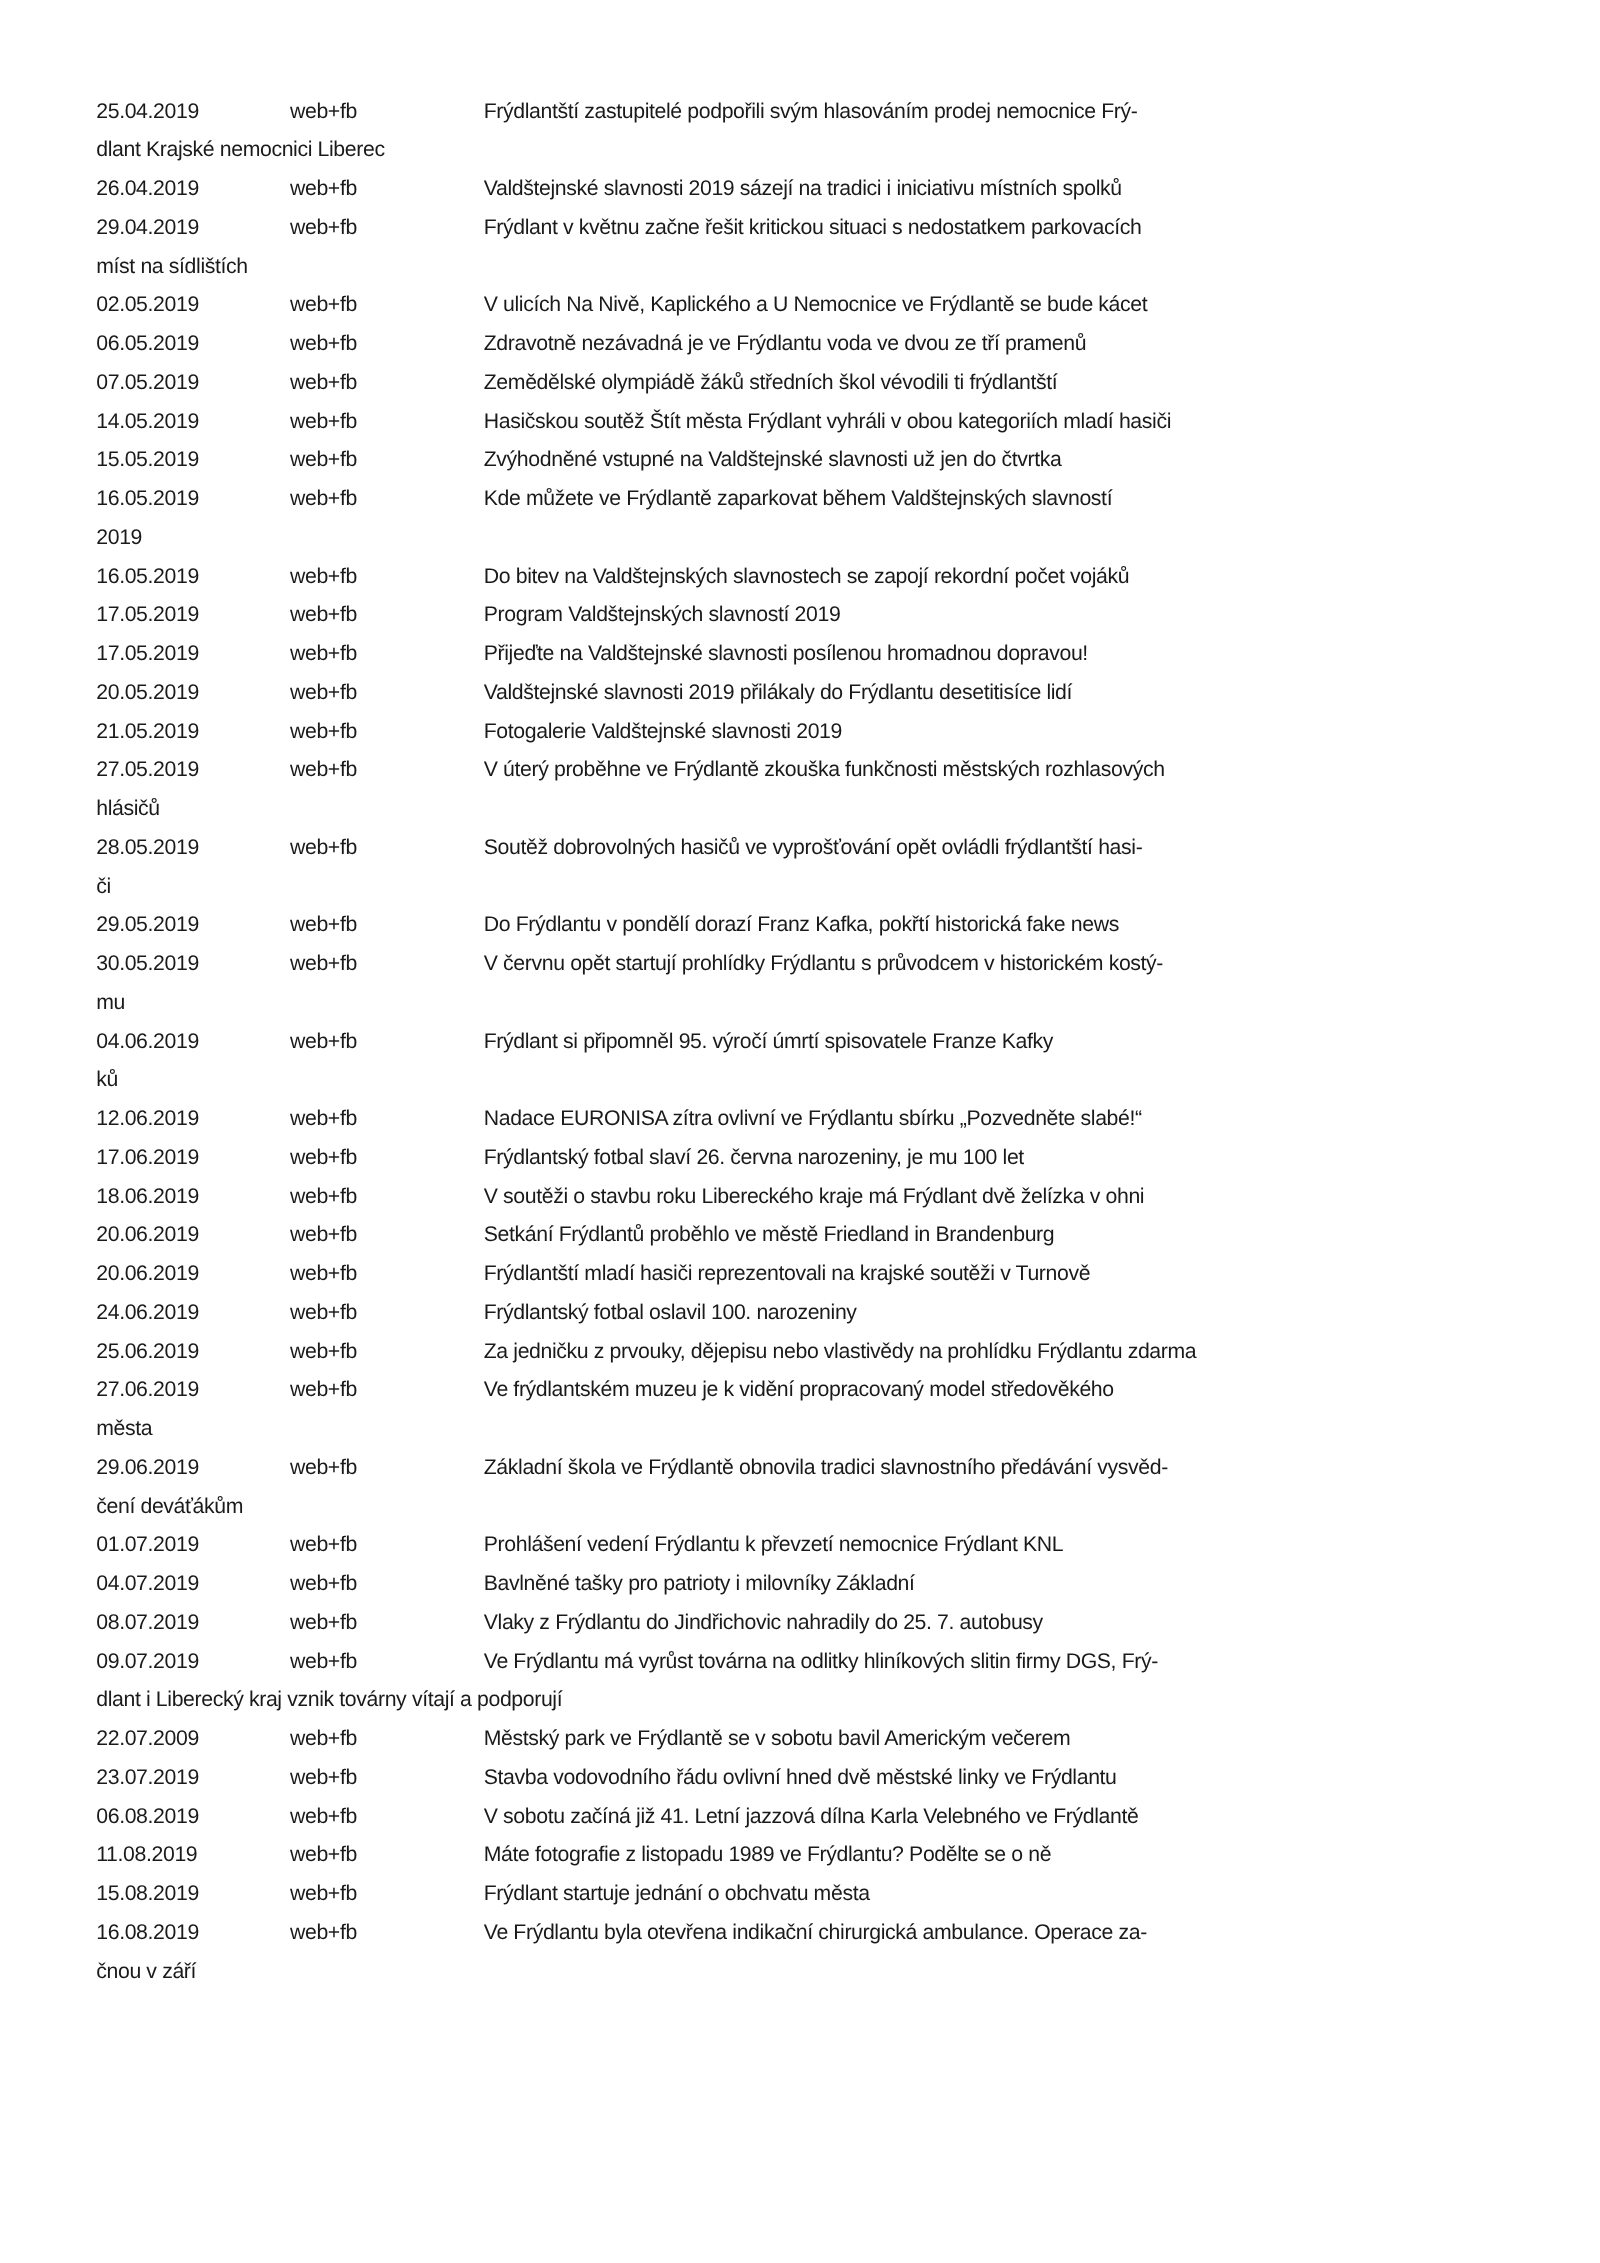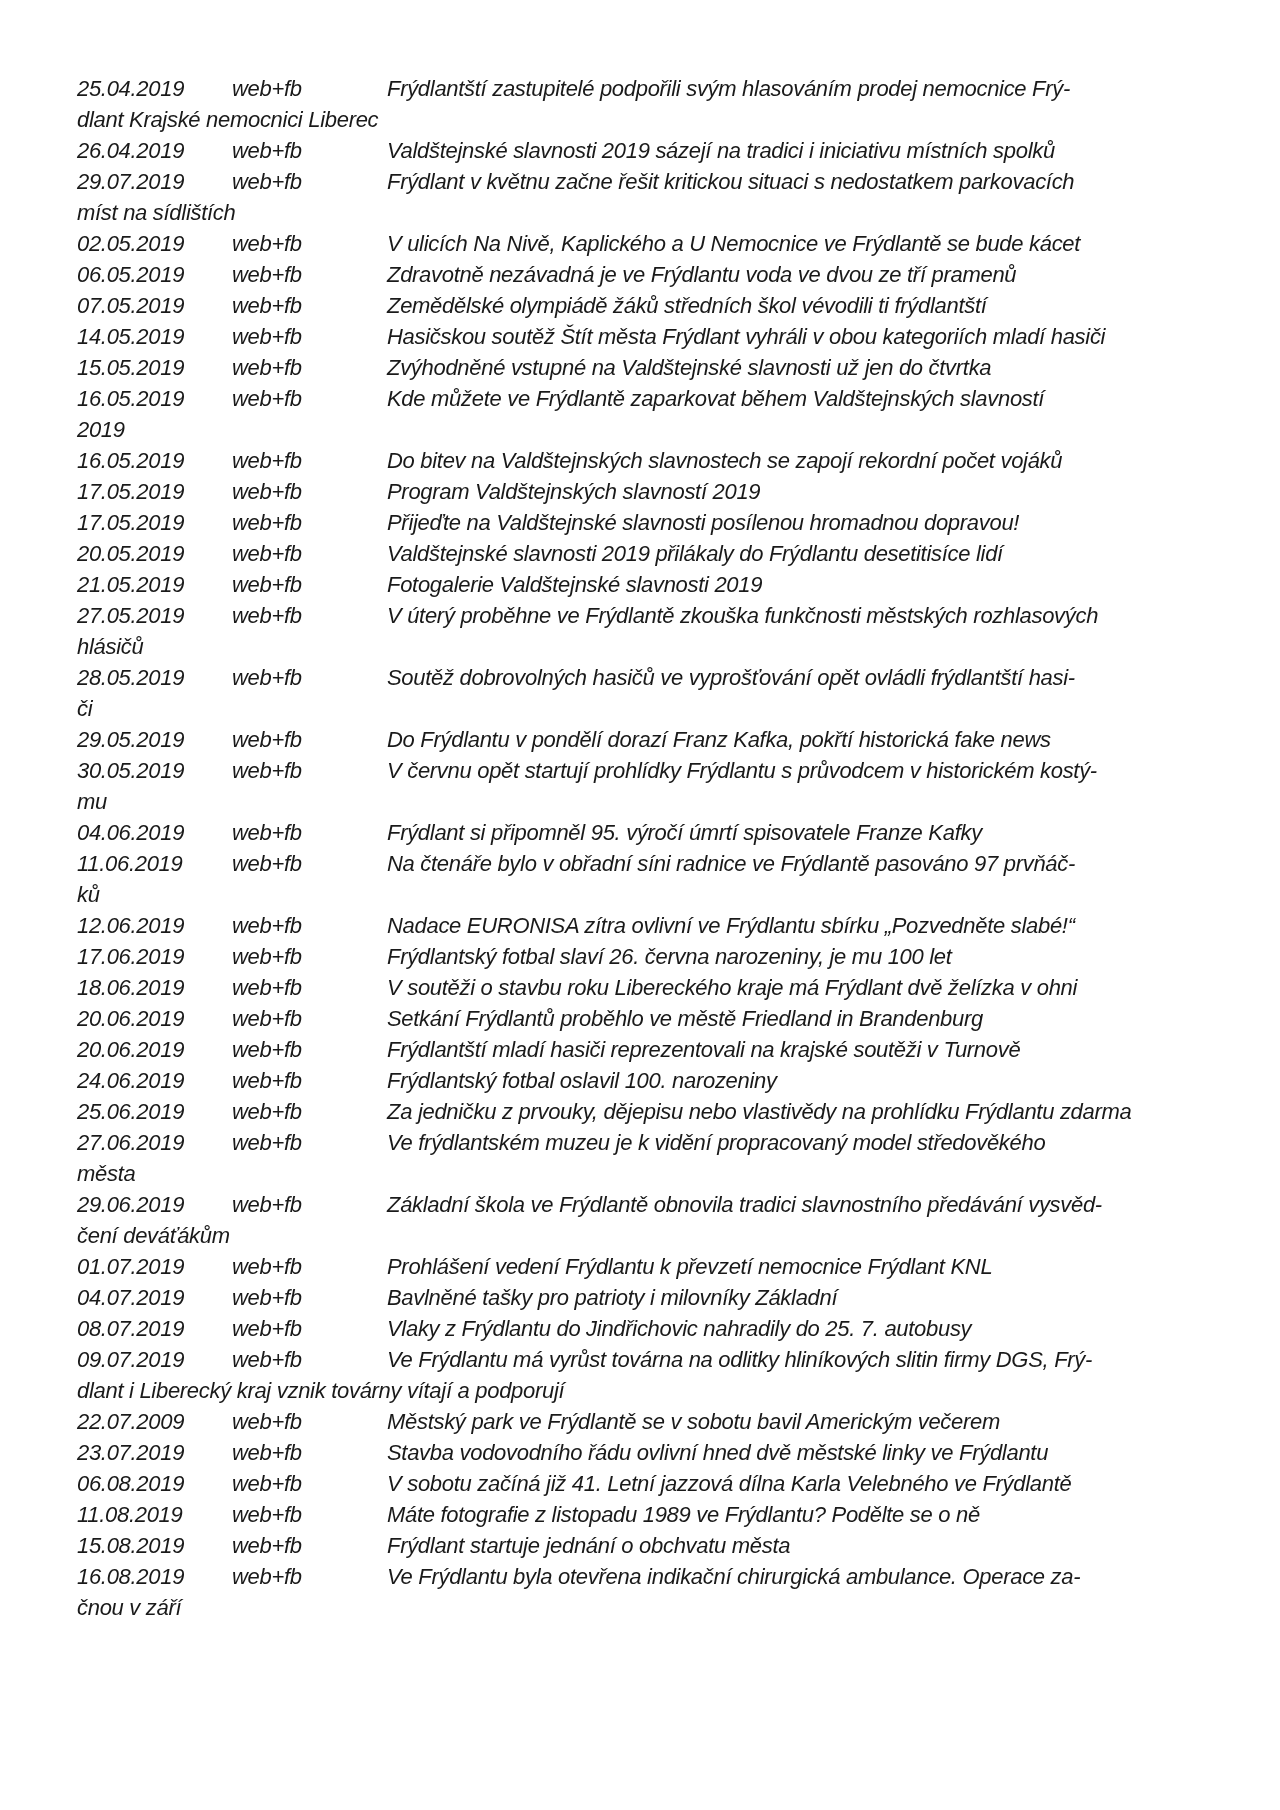--- a/index.html
+++ b/index.html
@@ -1,43 +1,42 @@
 <!DOCTYPE html>
 <html><head>
 <meta charset="utf-8">
 <style>
   html, body { margin: 0; padding: 0; background: #ffffff; }
   body { width: 1280px; height: 1810px; position: relative; overflow: hidden; }
   .page {
     position: absolute; left: 77px; top: 73px; width: 1130px;
     font-family: "Liberation Sans", sans-serif;
-    font-size: 22px; color: #1a1a1a; line-height: 31px;
+    font-size: 17px; color: #1a1a1a; line-height: 31px;
     letter-spacing: -0.3px;
-    font-style: italic;
   }
   .entry { margin: 0; }
   .line { white-space: nowrap; height: 31px; }
   .date { display: inline-block; width: 155px; }
   .src { display: inline-block; width: 155px; }
   .title { display: inline; }
   .cont { white-space: nowrap; height: 31px; }
 </style>
 </head>
 <body>
 
 <div class="page" id="list">
     <div class="entry">
       <div class="line"><span class="date">25.04.2019</span><span class="src">web+fb</span><span class="title">Frýdlantští zastupitelé podpořili svým hlasováním prodej nemocnice Frý-</span></div>
       <div class="cont">dlant Krajské nemocnici Liberec</div>
     </div>
     <div class="entry">
       <div class="line"><span class="date">26.04.2019</span><span class="src">web+fb</span><span class="title">Valdštejnské slavnosti 2019 sázejí na tradici i iniciativu místních spolků</span></div>
     </div>
     <div class="entry">
-      <div class="line"><span class="date">29.07.2019</span><span class="src">web+fb</span><span class="title">Frýdlant v květnu začne řešit kritickou situaci s nedostatkem parkovacích</span></div>
+      <div class="line"><span class="date">29.04.2019</span><span class="src">web+fb</span><span class="title">Frýdlant v květnu začne řešit kritickou situaci s nedostatkem parkovacích</span></div>
       <div class="cont">míst na sídlištích</div>
     </div>
     <div class="entry">
       <div class="line"><span class="date">02.05.2019</span><span class="src">web+fb</span><span class="title">V ulicích Na Nivě, Kaplického a U Nemocnice ve Frýdlantě se bude kácet</span></div>
     </div>
     <div class="entry">
       <div class="line"><span class="date">06.05.2019</span><span class="src">web+fb</span><span class="title">Zdravotně nezávadná je ve Frýdlantu voda ve dvou ze tří pramenů</span></div>
     </div>
     <div class="entry">
       <div class="line"><span class="date">07.05.2019</span><span class="src">web+fb</span><span class="title">Zemědělské olympiádě žáků středních škol vévodili ti frýdlantští</span></div>
@@ -79,21 +78,20 @@
       <div class="line"><span class="date">29.05.2019</span><span class="src">web+fb</span><span class="title">Do Frýdlantu v pondělí dorazí Franz Kafka, pokřtí historická fake news</span></div>
     </div>
     <div class="entry">
       <div class="line"><span class="date">30.05.2019</span><span class="src">web+fb</span><span class="title">V červnu opět startují prohlídky Frýdlantu s průvodcem v historickém kostý-</span></div>
       <div class="cont">mu</div>
     </div>
     <div class="entry">
       <div class="line"><span class="date">04.06.2019</span><span class="src">web+fb</span><span class="title">Frýdlant si připomněl 95. výročí úmrtí spisovatele Franze Kafky</span></div>
     </div>
     <div class="entry">
-      <div class="line"><span class="date">11.06.2019</span><span class="src">web+fb</span><span class="title">Na čtenáře bylo v obřadní síni radnice ve Frýdlantě pasováno 97 prvňáč-</span></div>
       <div class="cont">ků</div>
     </div>
     <div class="entry">
       <div class="line"><span class="date">12.06.2019</span><span class="src">web+fb</span><span class="title">Nadace EURONISA zítra ovlivní ve Frýdlantu sbírku „Pozvedněte slabé!“</span></div>
     </div>
     <div class="entry">
       <div class="line"><span class="date">17.06.2019</span><span class="src">web+fb</span><span class="title">Frýdlantský fotbal slaví 26. června narozeniny, je mu 100 let</span></div>
     </div>
     <div class="entry">
       <div class="line"><span class="date">18.06.2019</span><span class="src">web+fb</span><span class="title">V soutěži o stavbu roku Libereckého kraje má Frýdlant dvě želízka v ohni</span></div>

